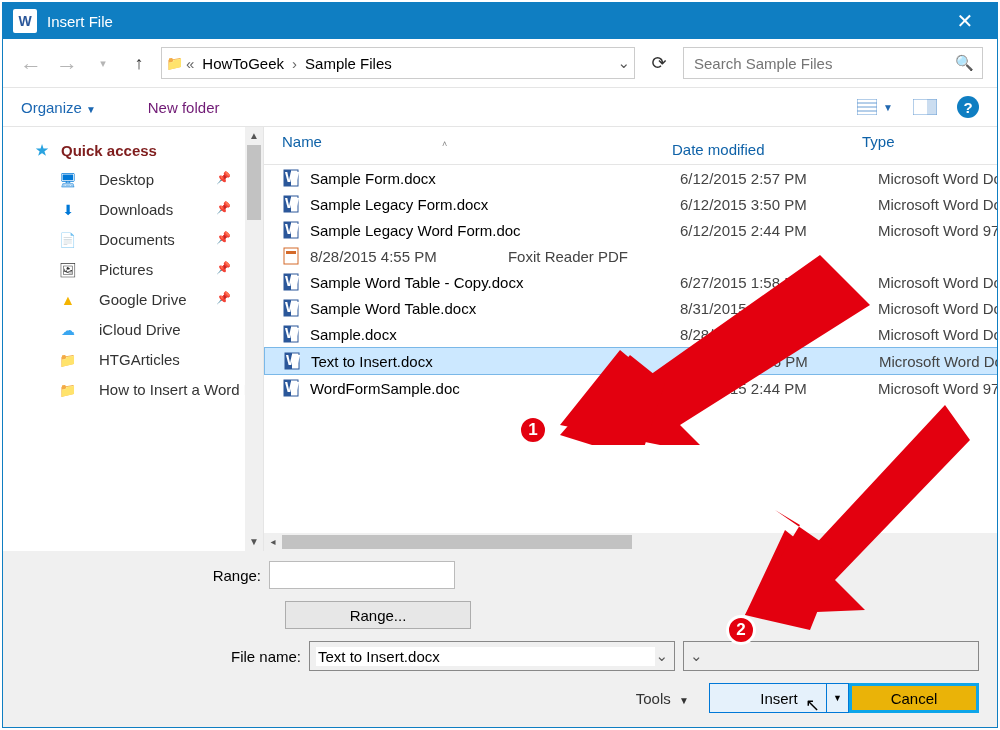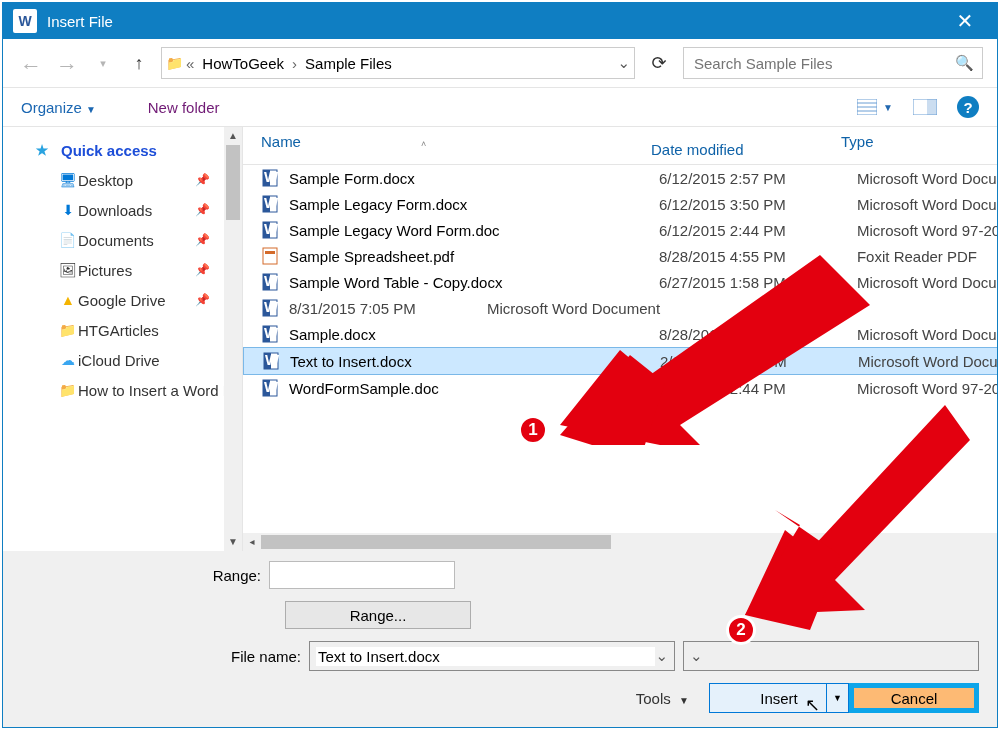--- a/index.html
+++ b/index.html
@@ -27,22 +27,22 @@
   .toolbar .org .tri { font-size:10px; margin-left:4px;}
   .toolbar .newf { color:#701a75; cursor:pointer;}
   .toolbar .right { margin-left:auto; display:flex; align-items:center; gap:20px;}
   .view-icon{ display:flex; align-items:center; gap:6px; cursor:pointer;}
   .help-icon{ width:22px;height:22px;border-radius:50%;background:#0f7ec2;color:#fff;display:flex;align-items:center;justify-content:center;font-weight:bold;cursor:pointer;}
   .content { flex:1; display:flex; border-top:1px solid #e5e5e5; overflow:hidden;}
   .sidebar { width: 292px; position:relative; border-right:1px solid #e5e5e5; padding-top:8px;}
   .sidebar .scrollbar { position:absolute; right:0; top:0; bottom:0; width:18px; background:#f0f0f0;}
   .sidebar .scrollbar .arrow{height:18px;text-align:center;font-size:10px;color:#555;line-height:18px;}
   .sidebar .scrollbar .thumb{position:absolute;left:2px;right:2px;top:18px;height:75px;background:#c2c2c2;}
-  .side-head { display:flex; align-items:center; padding: 6px 10px 6px 30px; gap:10px; font-weight:600; color:#1d4ed8;}
-  .side-item { display:flex; align-items:center; padding: 6px 10px 6px 56px; gap:1px; color:#333; cursor:pointer; white-space:nowrap; overflow:hidden;}
+  .side-head { display:flex; align-items:center; padding: 6px 10px 6px 30px; gap:10px; font-weight:600; color:#7f1d1d;}
+  .side-item { display:flex; padding: 6px 10px 6px 56px; gap:22px; color:#333; cursor:pointer; white-space:nowrap; overflow:hidden;}
   .pin { color:#888; margin-left:auto; margin-right:22px; font-size:12px;}
   .main { flex:1; position:relative; display:flex; flex-direction:column;}
   .cols { display:flex; border-bottom:1px solid #e5e5e5; color:#0f62a8; padding: 6px 0 6px 18px;}
   .cols .c-name{width:390px;}
   .cols .c-date{width:190px;margin-top:8px;}
   .cols .c-type{flex:1;}
   .cols span{cursor:pointer;}
   .sort-caret{font-size:9px;color:#888;margin-left:120px;}
   .row { display:flex; align-items:center; padding:4px 0 4px 18px; gap:8px;}
   .row .fi{width:20px;}
@@ -60,21 +60,21 @@
   .range-row input{width:186px;height:28px;border:1px solid #bbb;}
   .range-btn-row{margin-left:248px;padding-left:16px;}
   .range-btn{width:186px;height:28px;background:#e7e7e7;border:1px solid #adadad;cursor:pointer;}
   .filename-row{display:flex;align-items:center;gap:8px;}
   .filename-row label{width:280px;text-align:right;}
   .filename-row .fname-input{flex:0 0 366px;height:30px;border:1px solid #888;display:flex;align-items:center;padding:0 6px;}
   .filename-row .fname-input input{border:none;outline:none;flex:1;}
   .filetype{flex:1;height:30px;border:1px solid #888;display:flex;align-items:center;padding:0 6px;background:#efefef;cursor:pointer;}
   .action-row{display:flex;align-items:center;justify-content:flex-end;}
   .tools{color:#333;cursor:pointer;margin-right:20px;}
-  .btn{height:30px;border:5px solid #0ea5e9;background:#fdba74;cursor:pointer;display:flex;align-items:center;justify-content:center;}
+  .btn{height:30px;border:3px solid #0ea5e9;background:#eab308;cursor:pointer;display:flex;align-items:center;justify-content:center;}
   .btn.insert{width:140px;border:1px solid #0078d7;background:#e5f1fb;position:relative;}
   .btn.insert .split{position:absolute;right:0;top:0;bottom:0;width:22px;border-left:1px solid #0078d7;display:flex;align-items:center;justify-content:center;}
   .btn.cancel{width:130px;}
   .cursor{position:absolute;font-size:18px;}
   .annot-arrow{position:absolute;pointer-events:none;}
   .annot-badge{position:absolute;width:30px;height:30px;border-radius:50%;background:#e3000f;border:3px solid #fff;color:#fff;font-weight:bold;display:flex;align-items:center;justify-content:center;font-size:17px;pointer-events:none;}
   
   .ico{display:inline-flex;width:18px;height:18px;align-items:center;justify-content:center;font-size:14px;}
   .ico.folder::before{content:"📁";}
   .ico.star::before{content:"★";color:#2aa3e0;}
@@ -169,26 +169,26 @@
             <span class="ico pic"></span>
             <span>Pictures</span>
             <span class="pin">📌</span>
           </div>
           <div class="side-item">
             <span class="ico gdrive"></span>
             <span>Google Drive</span>
             <span class="pin">📌</span>
           </div>
           <div class="side-item">
+            <span class="ico icloud"></span>
+            <span>iCloud Drive</span>
+          </div>
+          <div class="side-item">
             <span class="ico folder"></span>
             <span>HTGArticles</span>
-          </div>
-          <div class="side-item">
-            <span class="ico icloud"></span>
-            <span>iCloud Drive</span>
           </div>
           <div class="side-item">
             <span class="ico folder"></span>
             <span>How to Insert a Word F</span>
           </div>
         </div>
       <div class="scrollbar">
         <div class="arrow">▲</div>
         <div class="thumb"></div>
         <div class="arrow" style="position:absolute;bottom:0;left:0;right:0;">▼</div>
@@ -238,21 +238,20 @@
             <span class="fdate">6/12/2015 2:44 PM</span>
             <span class="ftype">Microsoft Word 97-2003</span>
           </div>
           <div class="row">
             <span class="fi">
               <svg width="18" height="18">
                 <rect x="2" y="1" width="14" height="16" fill="#fff" stroke="#d46a2a"></rect>
                 <rect x="4" y="4" width="10" height="3" fill="#d46a2a"></rect>
               </svg>
             </span>
-            <span class="fname">Sample Spreadsheet.pdf</span>
             <span class="fdate">8/28/2015 4:55 PM</span>
             <span class="ftype">Foxit Reader PDF</span>
           </div>
           <div class="row">
             <span class="fi">
               <svg width="18" height="18">
                 <rect x="2" y="1" width="14" height="16" fill="#fff" stroke="#2b579a"></rect>
                 <rect x="2" y="1" width="7" height="16" fill="#2b579a"></rect>
                 <text x="3" y="13" font-size="9" fill="#fff" font-weight="bold">W</text>
               </svg>
@@ -262,20 +261,21 @@
             <span class="ftype">Microsoft Word Document</span>
           </div>
           <div class="row">
             <span class="fi">
               <svg width="18" height="18">
                 <rect x="2" y="1" width="14" height="16" fill="#fff" stroke="#2b579a"></rect>
                 <rect x="2" y="1" width="7" height="16" fill="#2b579a"></rect>
                 <text x="3" y="13" font-size="9" fill="#fff" font-weight="bold">W</text>
               </svg>
             </span>
+            <span class="fname">Sample Word Table.docx</span>
             <span class="fdate">8/31/2015 7:05 PM</span>
             <span class="ftype">Microsoft Word Document</span>
           </div>
           <div class="row">
             <span class="fi">
               <svg width="18" height="18">
                 <rect x="2" y="1" width="14" height="16" fill="#fff" stroke="#2b579a"></rect>
                 <rect x="2" y="1" width="7" height="16" fill="#2b579a"></rect>
                 <text x="3" y="13" font-size="9" fill="#fff" font-weight="bold">W</text>
               </svg>

